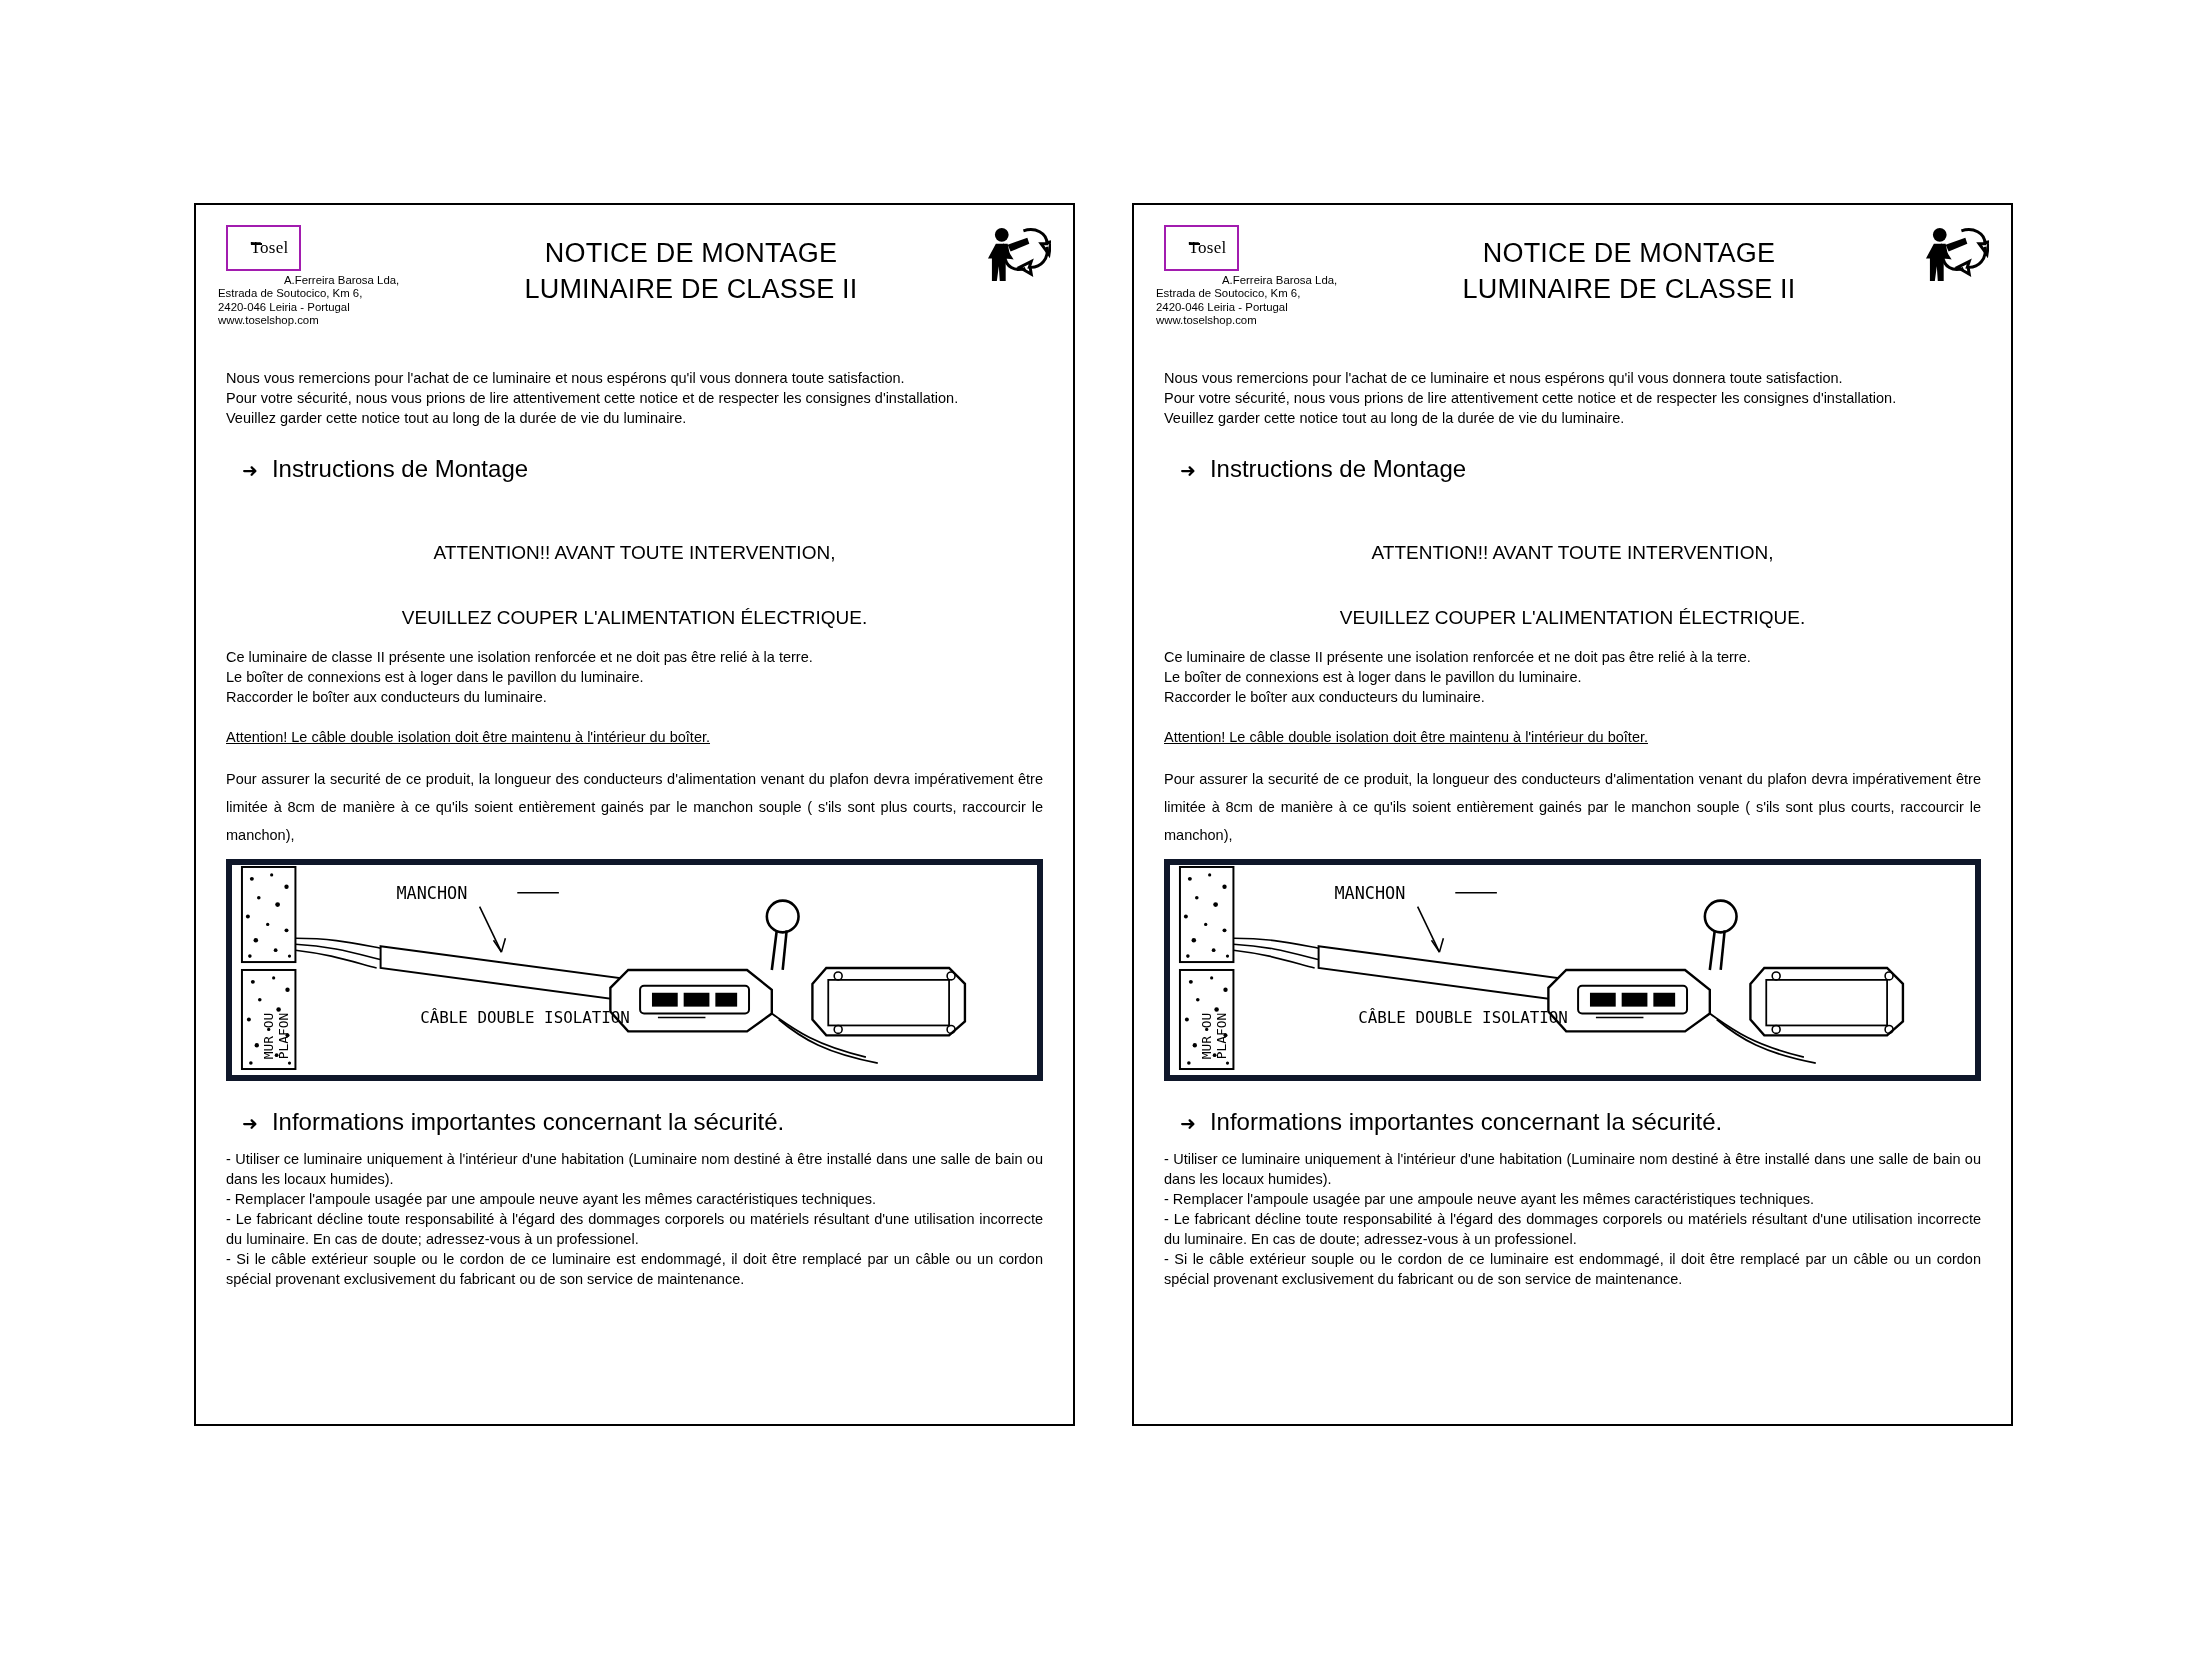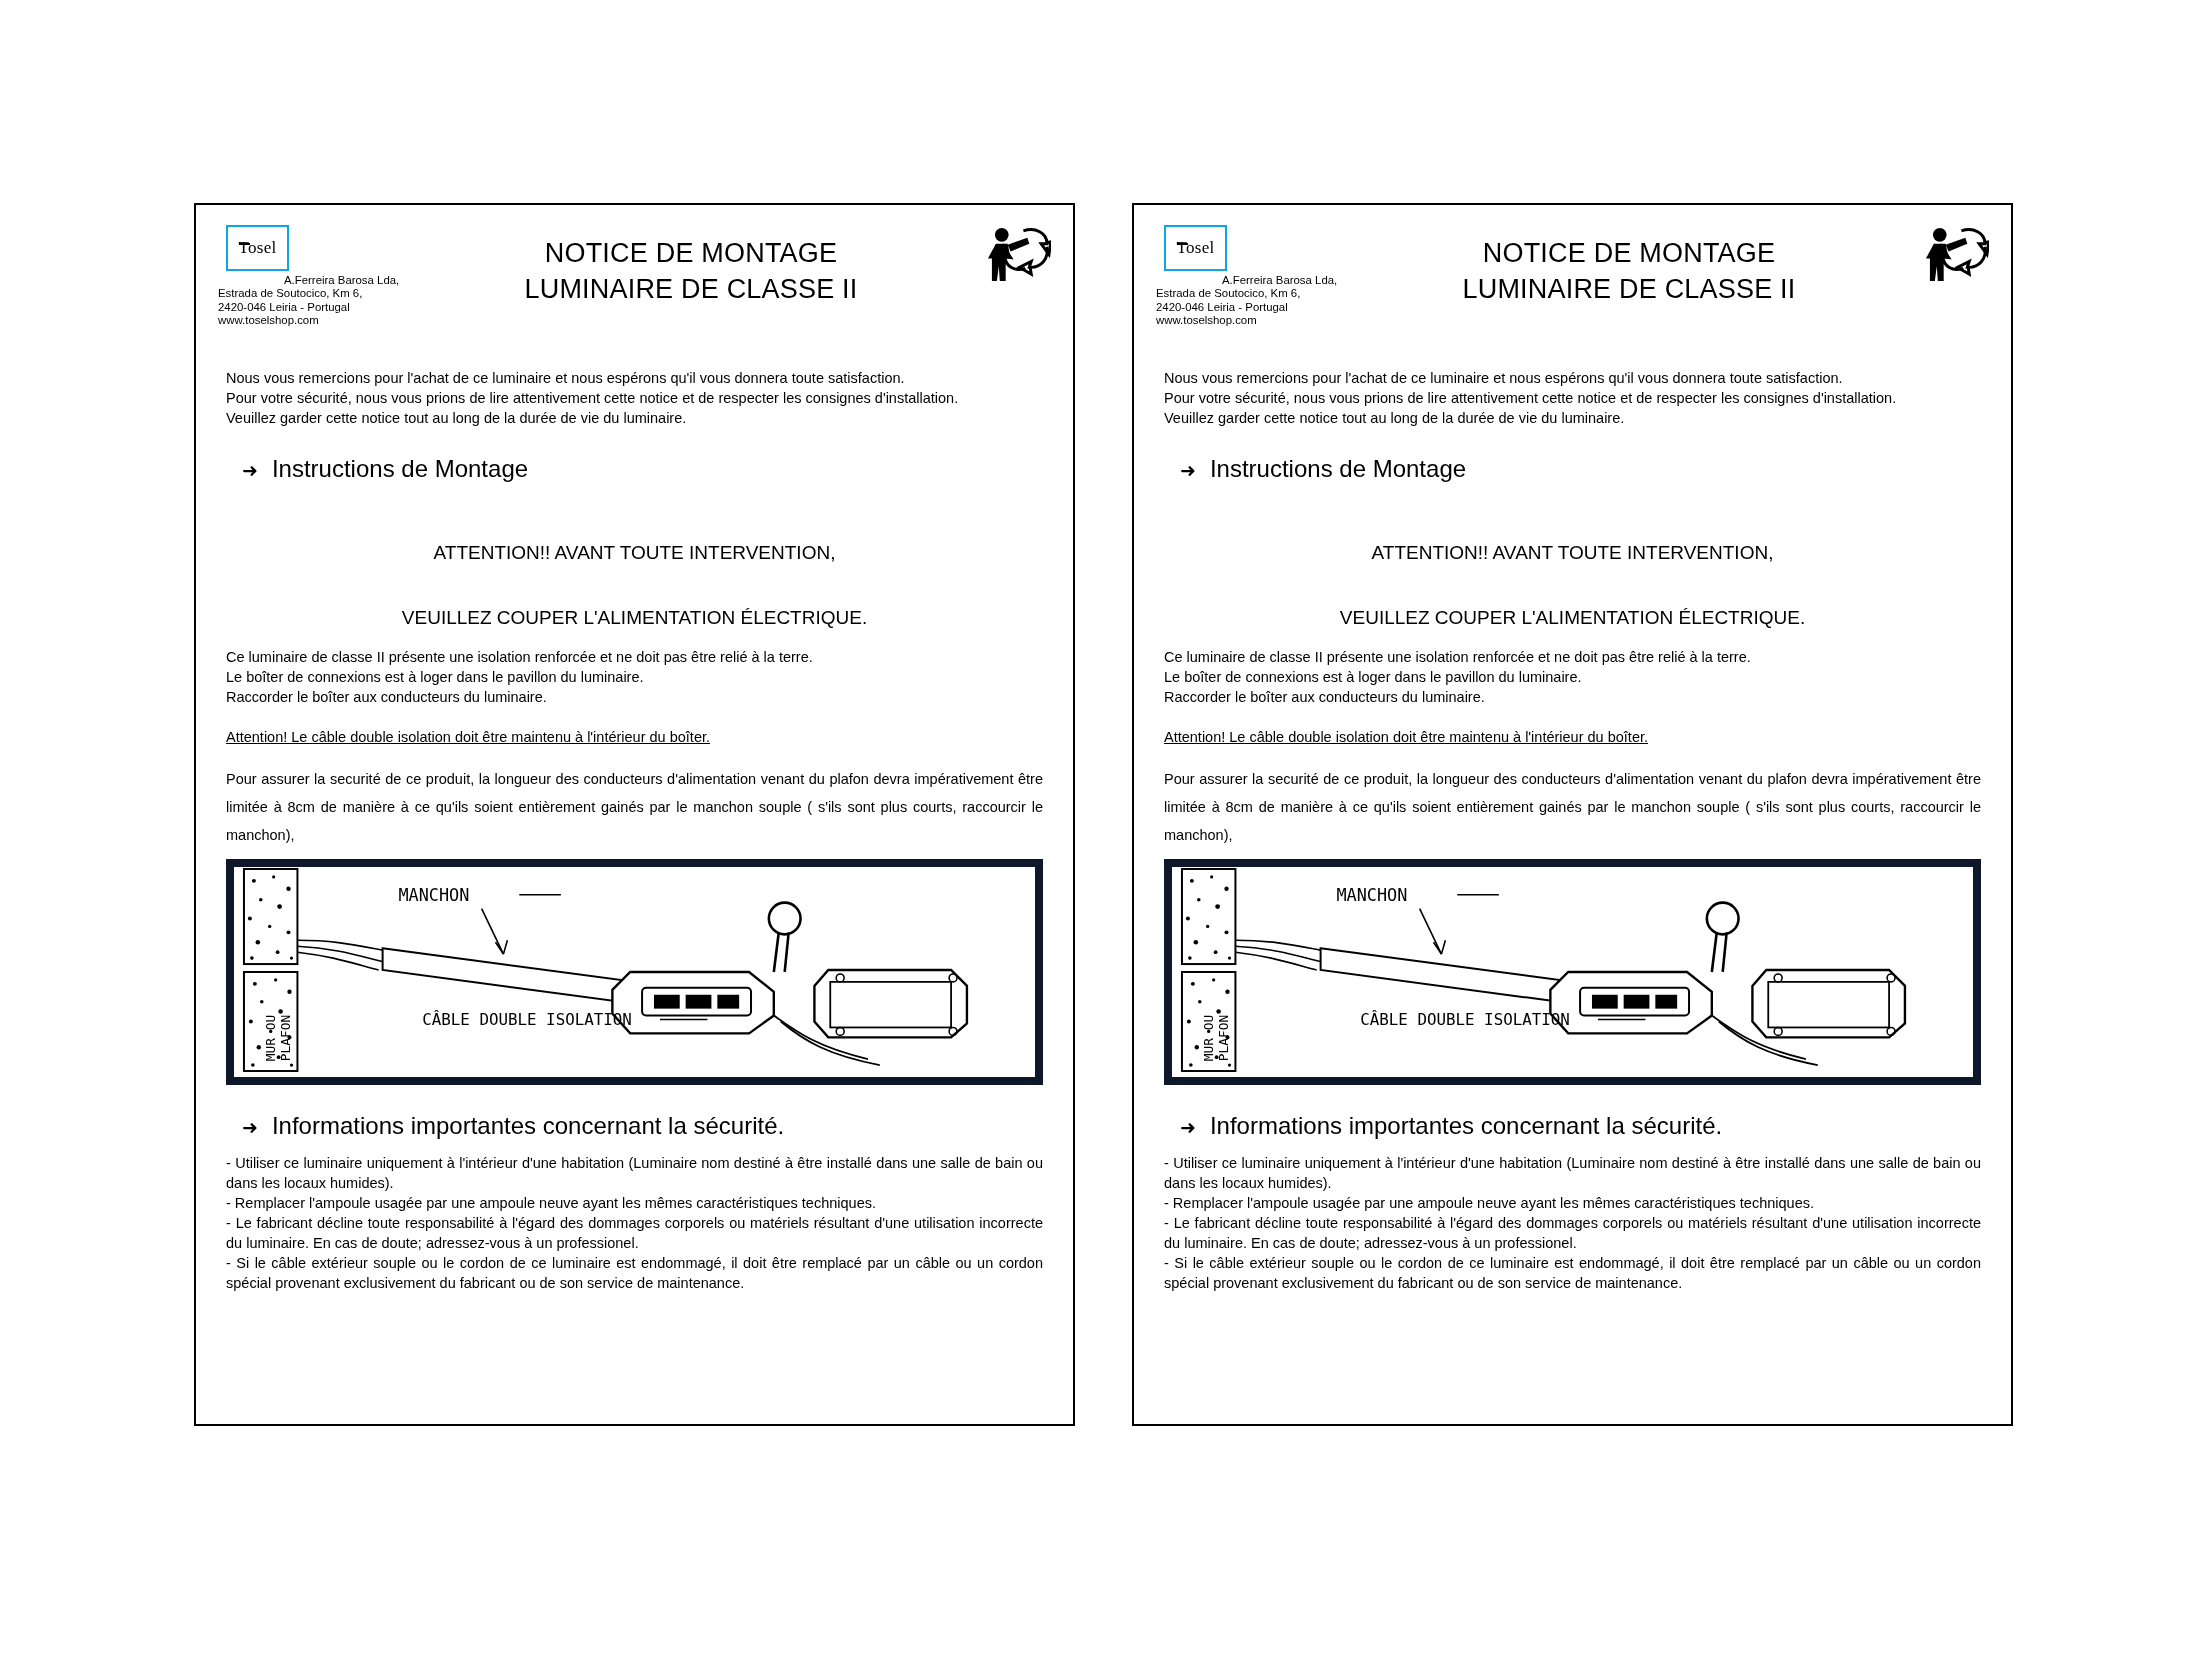--- a/index.html
+++ b/index.html
@@ -44,27 +44,28 @@
     height: 117px;
   }
   .hdr-left {
     width: 208px;
     flex: 0 0 208px;
     padding-top: 2px;
   }
   .logo-box {
     width: 59px;
     height: 42px;
-    border: 2px solid #0ea5e9;
+    border: 2px solid #a21caf;
     display: flex;
     align-items: center;
     justify-content: center;
     margin-left: 8px;
     margin-bottom: 3px;
     position: relative;
+    padding-left: 12px;
   }
   .logo-text {
     font-size: 17px;
     letter-spacing: 0.3px;
     font-family: "Liberation Serif", serif;
     position: relative;
   }
   .logo-text:before {
     content: "";
     position: absolute;
@@ -156,21 +157,21 @@
     font-size: 14.5px;
     line-height: 28px;
     padding: 0 8px;
     text-align: justify;
   }
   .justified p { margin: 0; }
 
   
   .figure {
     margin: 10px 8px 0 8px;
-    border: 8px solid #0f172a;
+    border: 6px solid #0f172a;
     height: 210px;
     position: relative;
     overflow: hidden;
     background: #fff;
   }
   .figure svg { display: block; }
 
   .bullets {
     margin-top: 12px;
     font-size: 14.5px;

